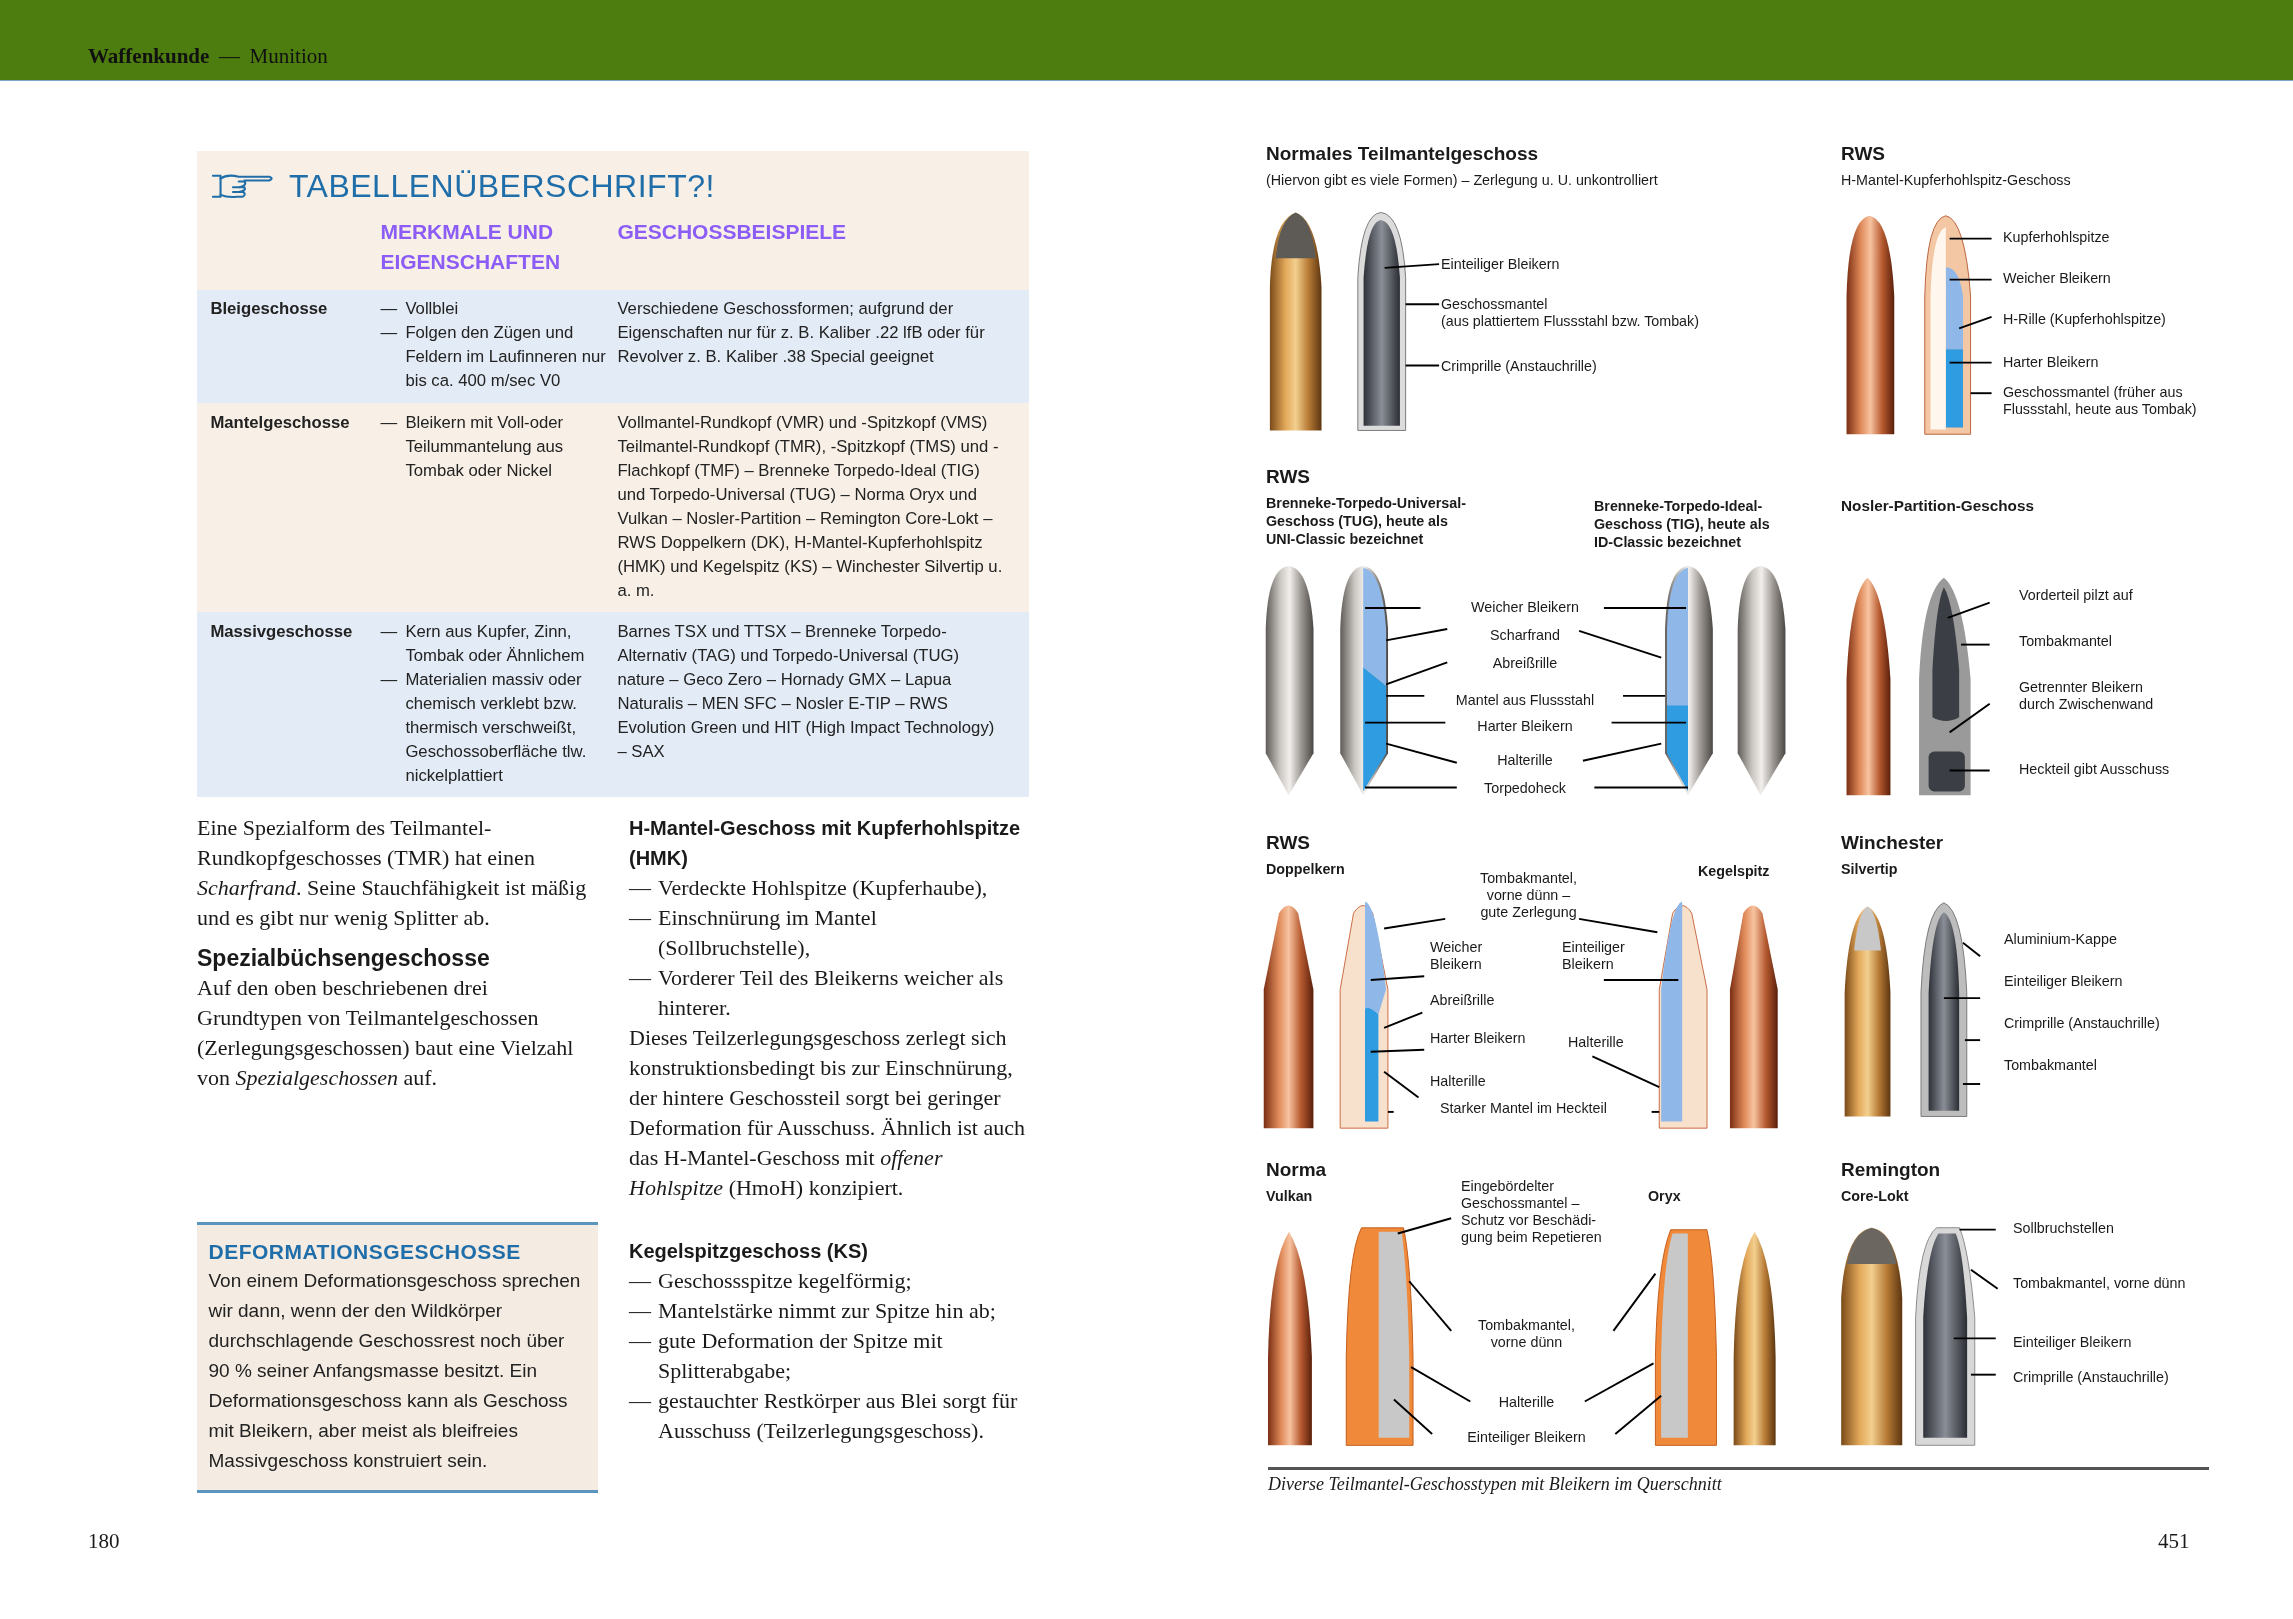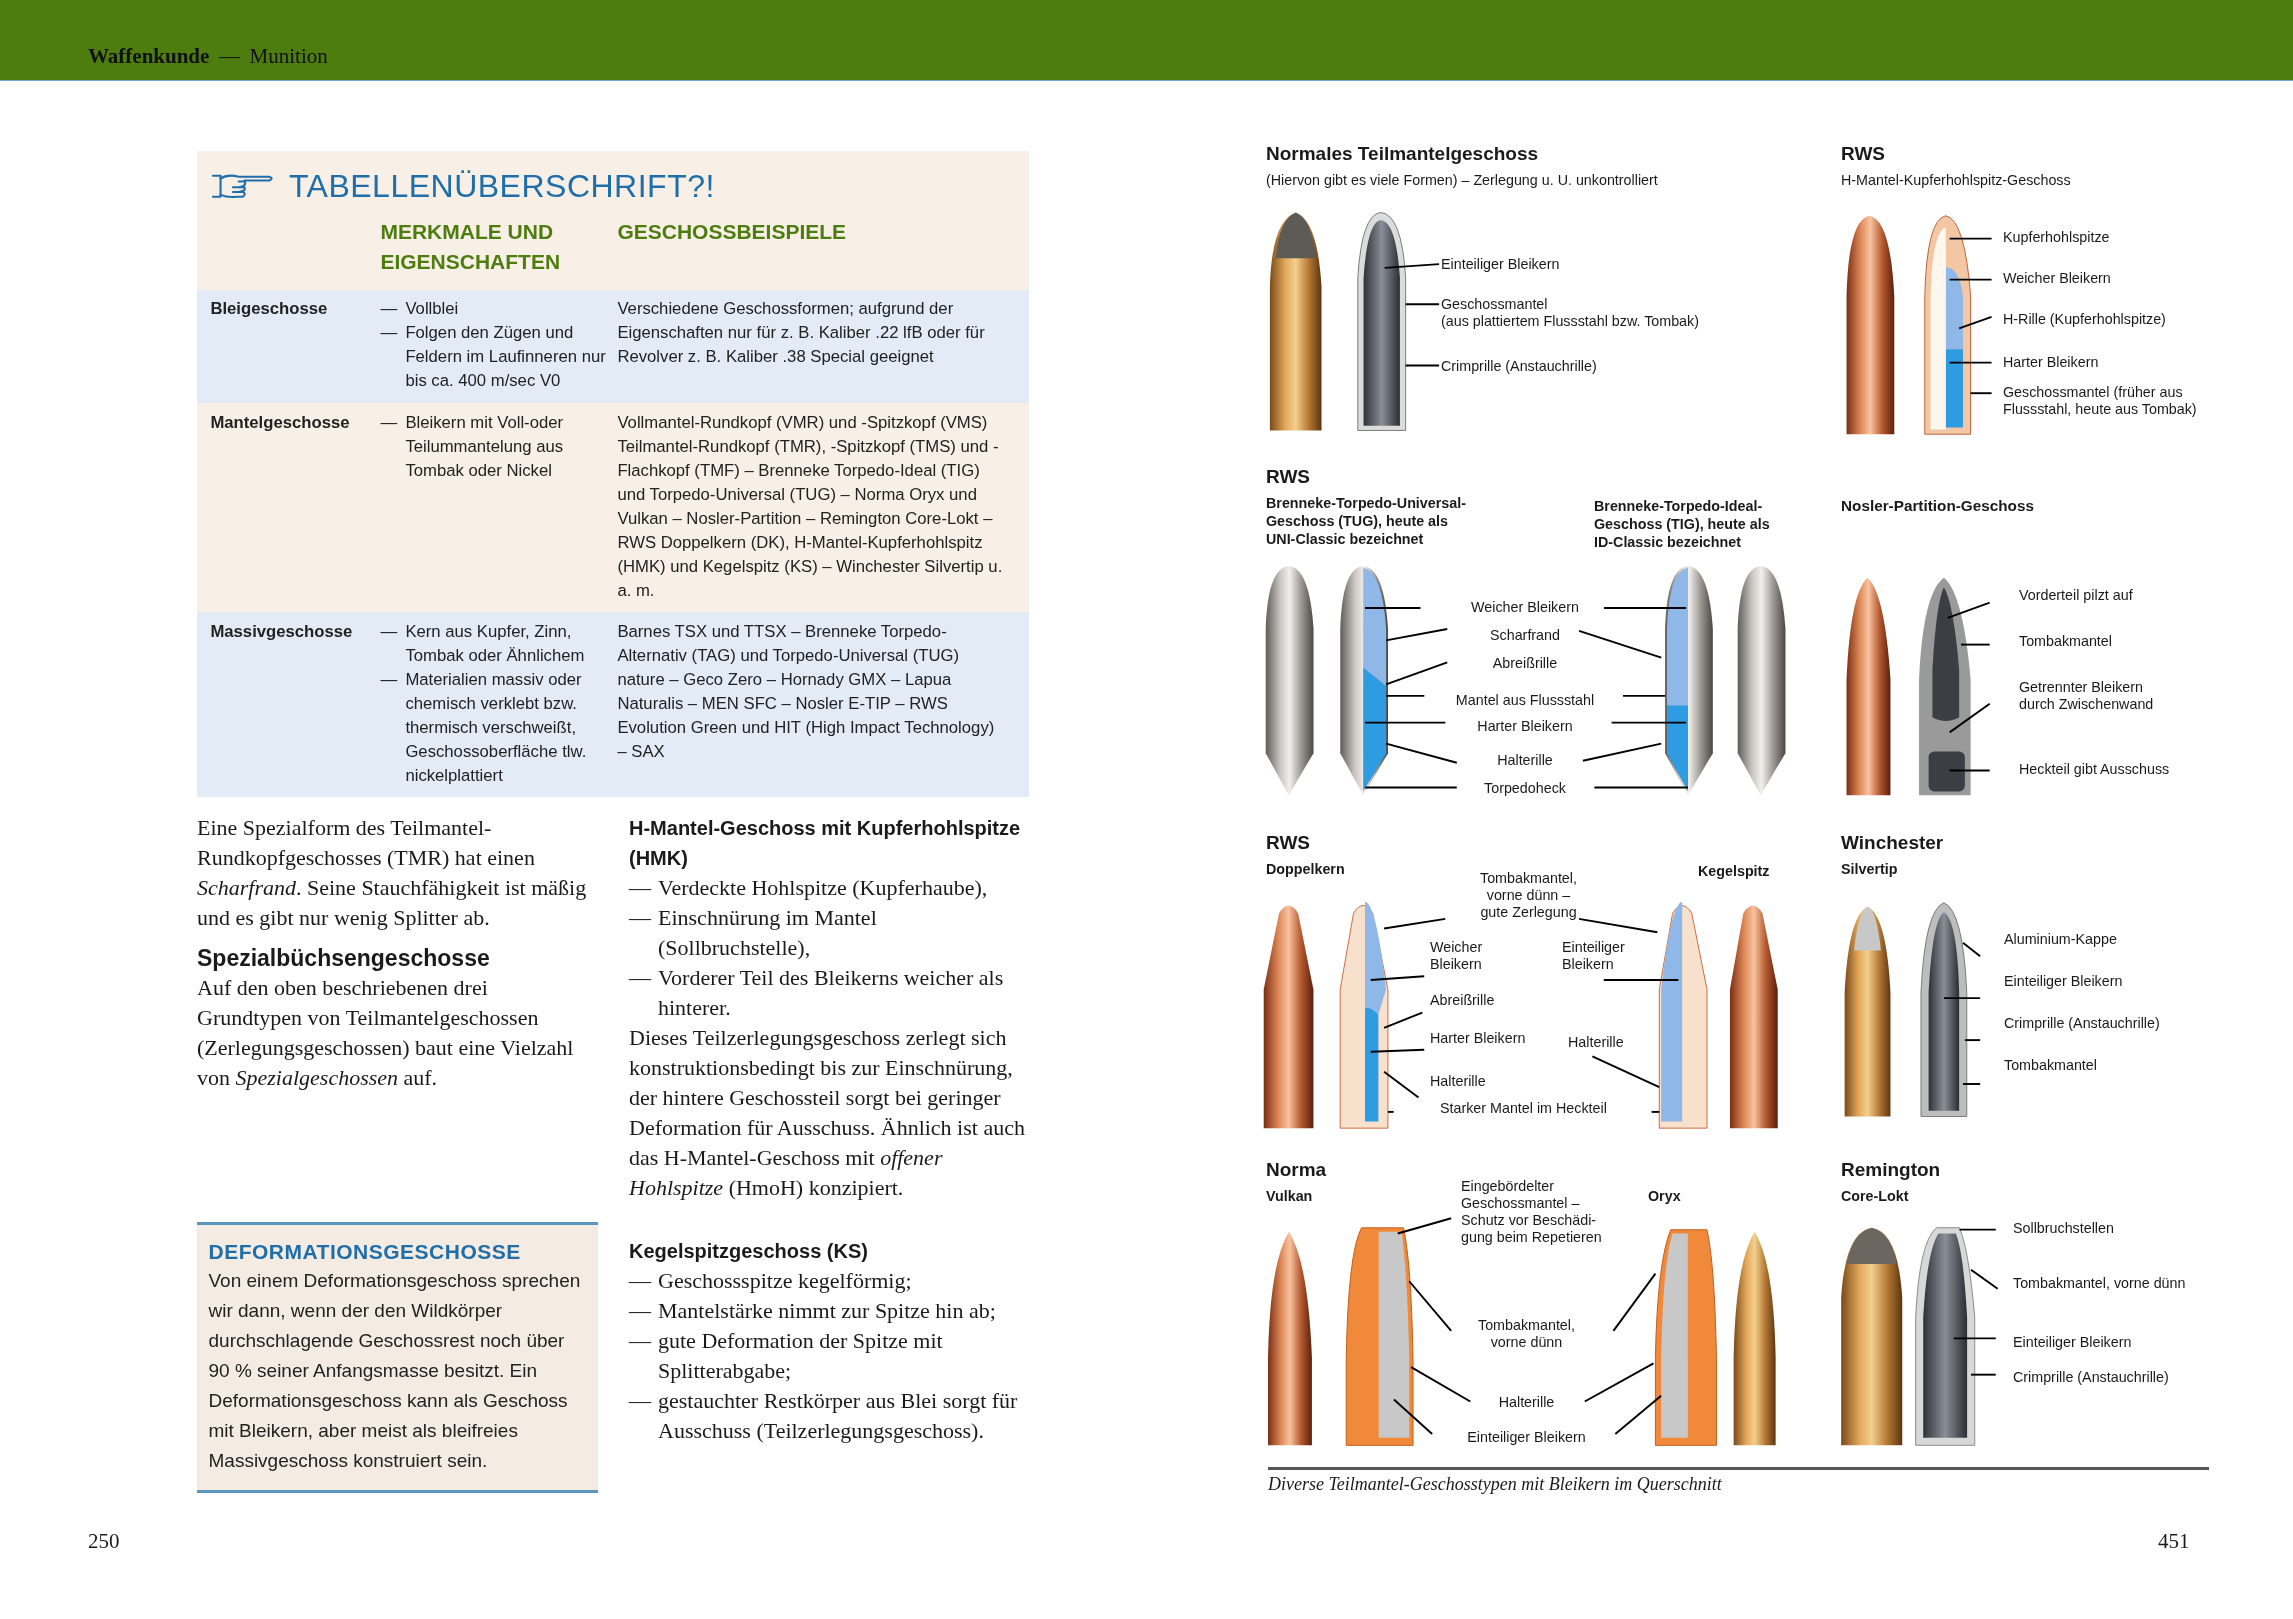--- a/index.html
+++ b/index.html
@@ -20,21 +20,21 @@
   .running-head .sep { margin: 0 9.6px; }
 
   
   .tablebox {
     position: absolute; left: 197px; top: 151px; width: 832px;
     font-family: "Liberation Sans", sans-serif;
   }
   .tb-head { background: #f8f0e6; padding: 17px 13.4px 13.4px 13.4px; }
   .tb-title { display: flex; align-items: center; color: #1f6eaa; font-size: 32px; letter-spacing: 0.5px; }
   .hand-icon { width: 67px; height: 32.5px; margin-right: 11.5px; }
-  .tb-colheads { display: flex; margin-top: 11.5px; color: #4d7c0f; font-weight: bold; font-size: 21px; line-height: 30px; }
+  .tb-colheads { display: flex; margin-top: 11.5px; color: #8b5cf6; font-weight: bold; font-size: 21px; line-height: 30px; }
   .tb-colheads .c1 { width: 170px; }
   .tb-colheads .c2 { width: 237px; }
   .tb-row { display: flex; padding: 7.6px 13.4px 9.6px 13.4px; font-size: 16.7px; line-height: 24px; color: #222; }
   .tb-row.blue { background: #e3ebf6; }
   .tb-row.cream { background: #f8f0e6; }
   .tb-row .rname { width: 170px; font-weight: bold; }
   .tb-row .props { width: 237px; }
   .tb-row .ex { flex: 1; padding-right: 9.6px; }
   .dash-item { display: flex; }
   .dash-item .d { width: 25px; flex: 0 0 25px; }
@@ -178,21 +178,21 @@
       <span class="d">—</span>
       <span>gestauchter Restkörper aus Blei sorgt für Ausschuss (Teilzerlegungsgeschoss).</span>
     </div>
 </div>
 
 <div class="infobox">
   <div class="ib-title">DEFORMATIONSGESCHOSSE</div>
   <div class="ib-text">Von einem Deformationsgeschoss sprechen wir dann, wenn der den Wildkörper durchschlagende Geschossrest noch über 90 % seiner Anfangsmasse besitzt. Ein Deformationsgeschoss kann als Geschoss mit Bleikern, aber meist als bleifreies Massivgeschoss konstruiert sein.</div>
 </div>
 
-<div class="pagenum" style="left:88px">250</div>
+<div class="pagenum" style="left:88px">180</div>
 <div class="pagenum" style="left:2158px">451</div>
 
 <svg width="0" height="0" style="position:absolute">
   <defs>
     <linearGradient id="brass" x1="0" x2="1">
       <stop offset="0" stop-color="#7a4a18"></stop>
         <stop offset="0.3" stop-color="#e2a85a"></stop>
         <stop offset="0.5" stop-color="#f3cf8e"></stop>
         <stop offset="0.75" stop-color="#b67a35"></stop>
         <stop offset="1" stop-color="#5c3510"></stop>

